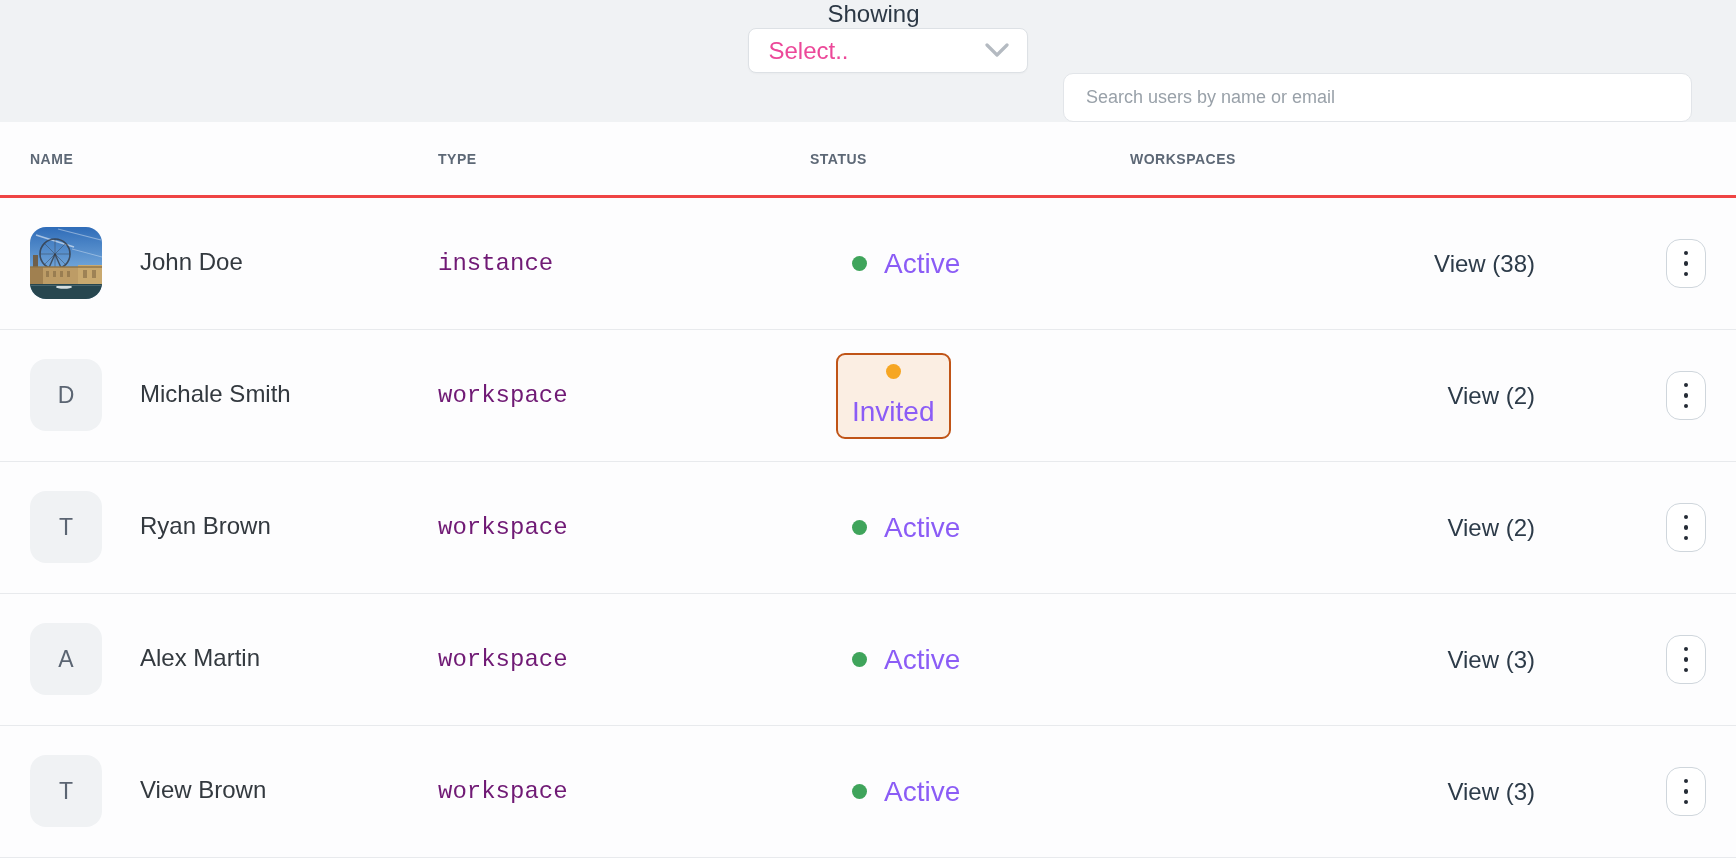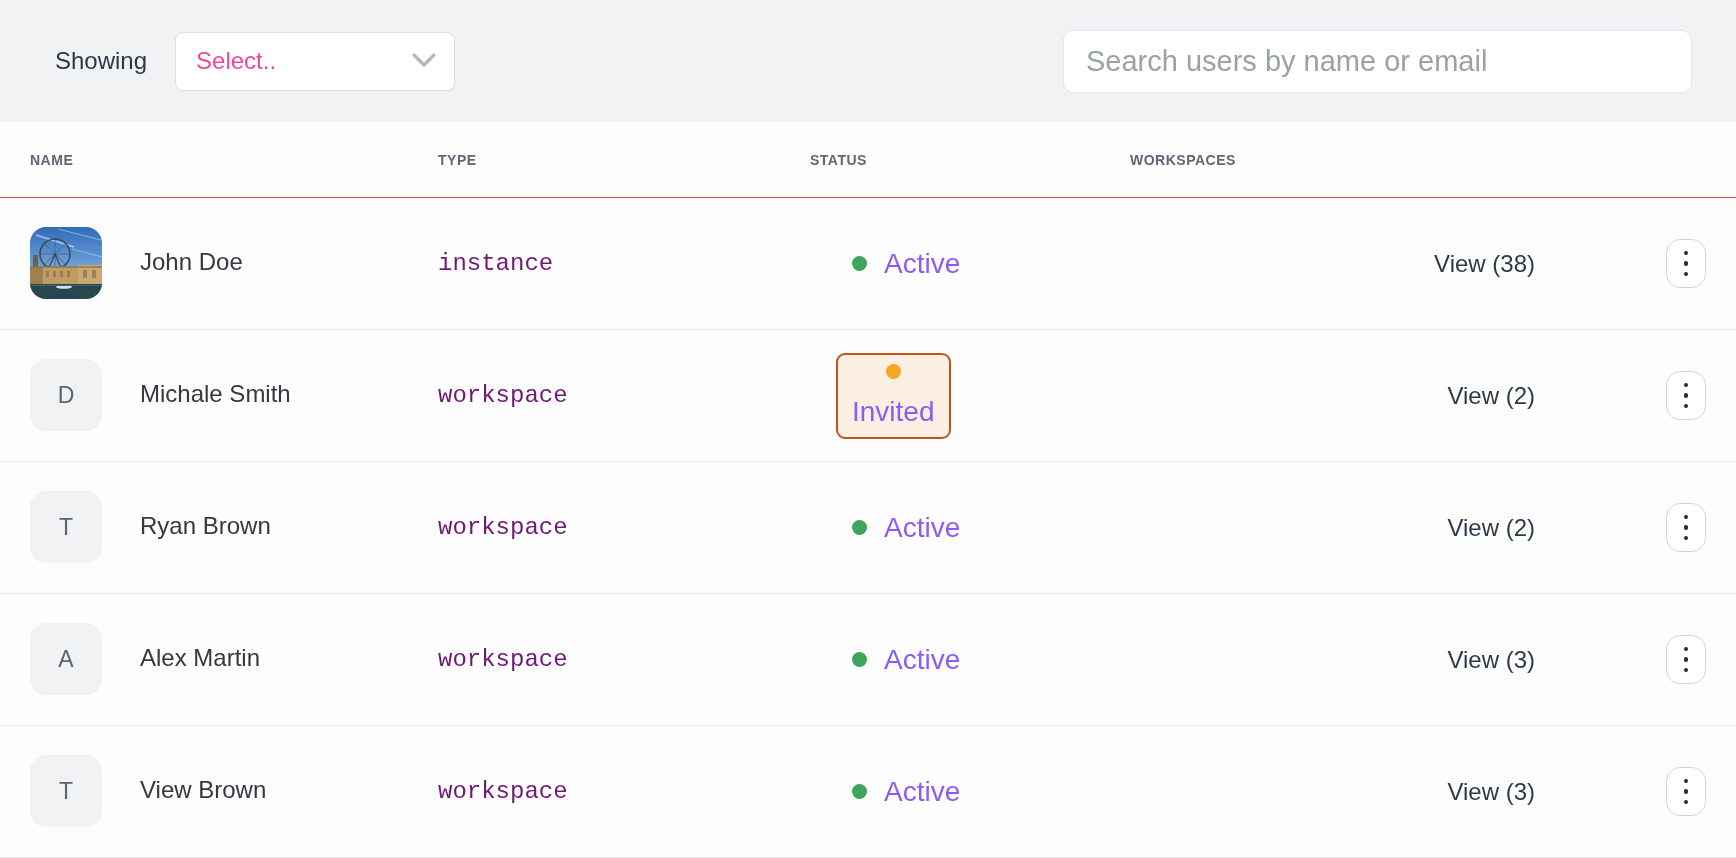--- a/index.html
+++ b/index.html
@@ -10,20 +10,21 @@
     color: #333a42;
   }
 
   
   .topbar {
     height: 122px;
     background: #f0f2f4;
     display: flex;
     align-items: center;
     padding: 0 44px 0 55px;
+    flex-direction: column;
   }
   .showing-label {
     font-size: 24px;
     color: #2c3845;
   }
   .select-box {
     margin-left: 28px;
     width: 280px;
     height: 59px;
     background: #ffffff;
@@ -47,36 +48,36 @@
   }
   .search-input {
     margin-left: auto;
     width: 629px;
     height: 63px;
     background: #ffffff;
     border: 1px solid #e2e5e9;
     border-radius: 10px;
     padding: 0 22px;
     font-family: "Liberation Sans", sans-serif;
-    font-size: 29px;
+    font-size: 18px;
     color: #333a42;
     outline: none;
   }
   .search-input::placeholder { color: #99a1a9; }
 
   
   .grid-cols {
     display: grid;
     grid-template-columns: 408px 372px 320px 405px 1fr;
     padding: 0 30px;
   }
   .table-header {
     height: 76px;
     align-items: center;
-    border-bottom: 1px solid #ef4444;
+    border-bottom: 3px solid #ef4444;
   }
   .col-label {
     font-size: 14px;
     font-weight: bold;
     letter-spacing: 0.5px;
     color: #5d6876;
   }
   .user-row {
     height: 132px;
     border-bottom: 1px solid #e8eaed;

